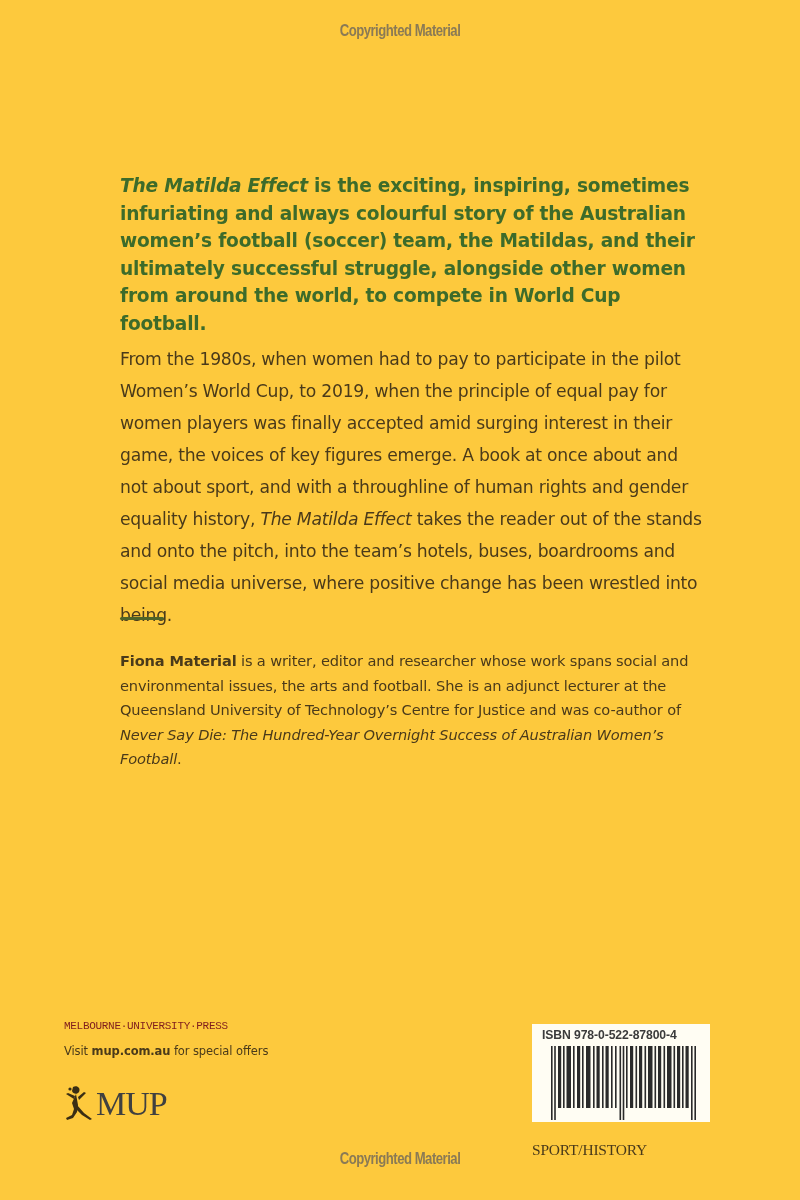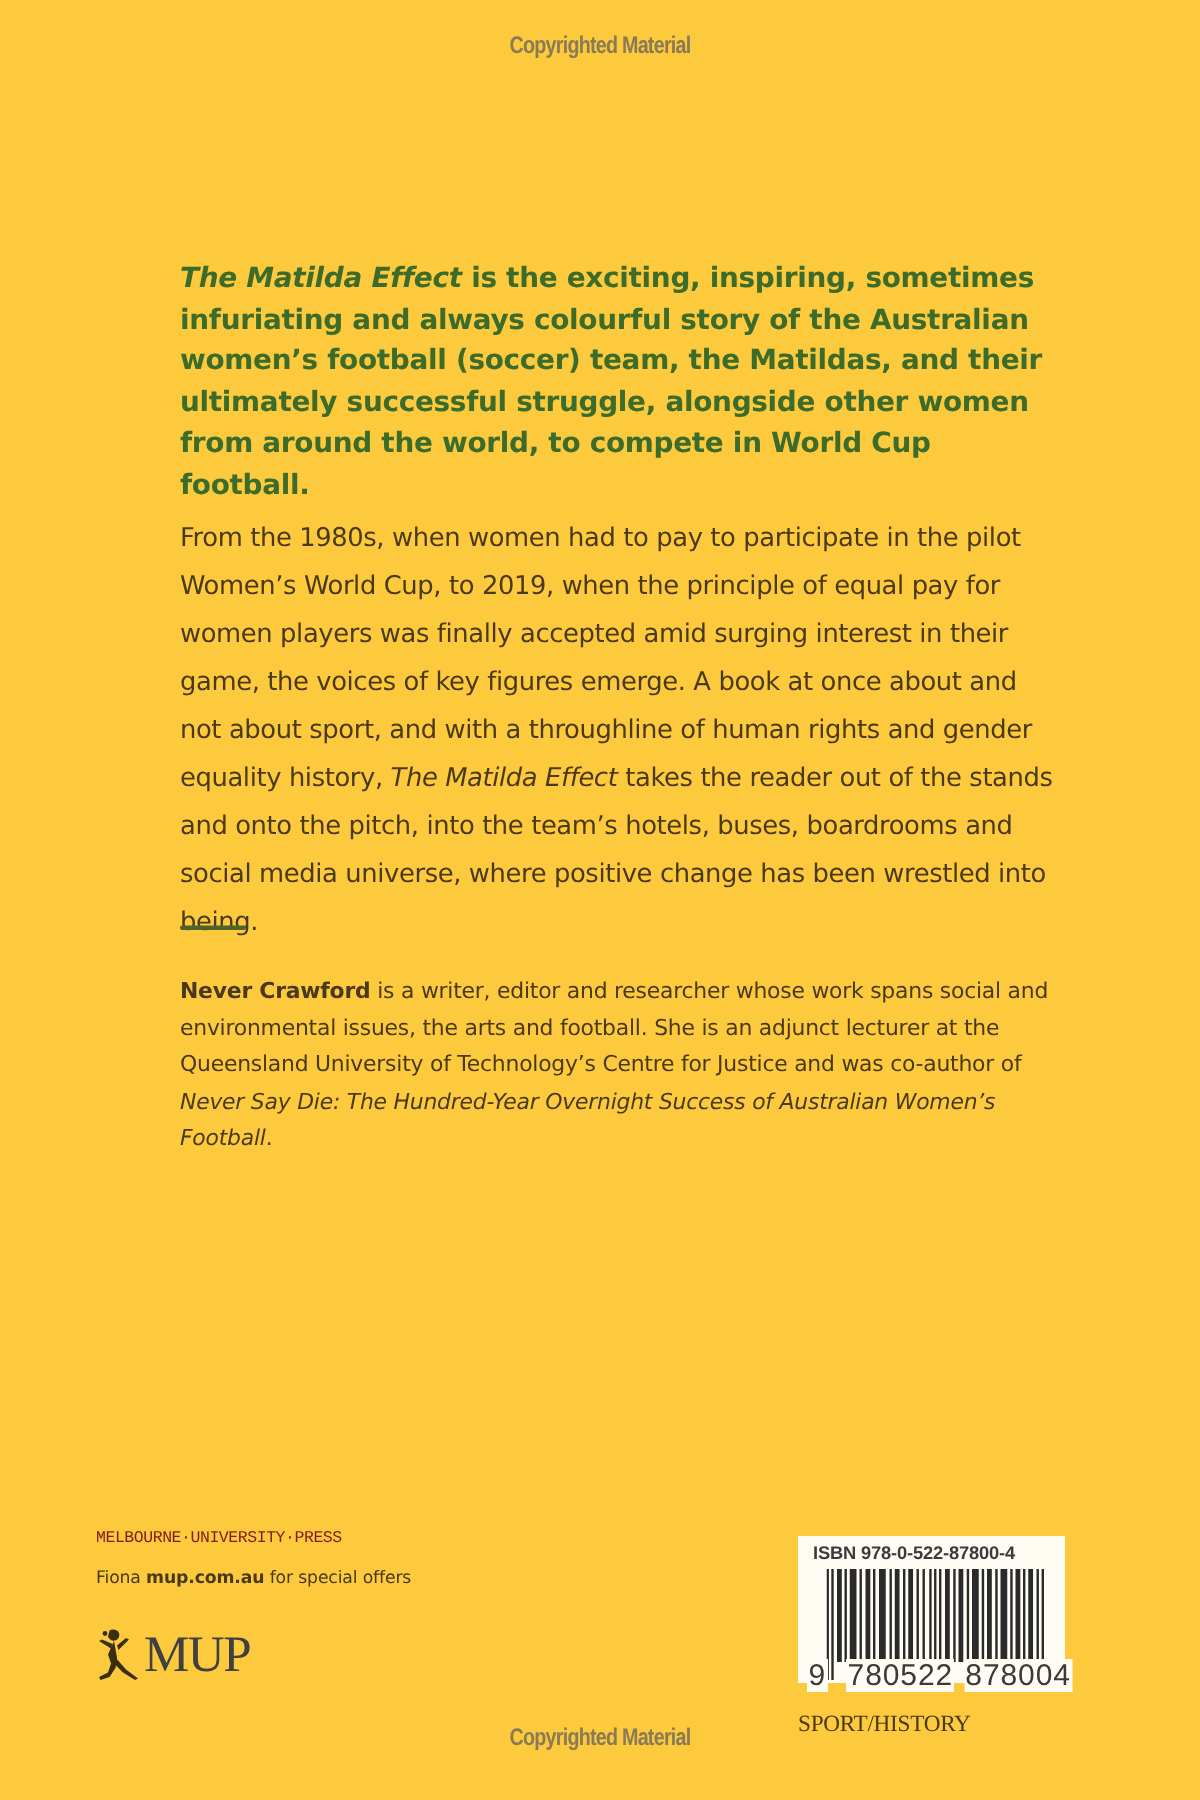--- a/index.html
+++ b/index.html
@@ -103,24 +103,24 @@
 <body>
 
 <div class="watermark wm-top">Copyrighted Material</div>
 
 <div class="blurb"><em>The Matilda Effect</em><span> is the exciting, inspiring, sometimes infuriating and always colourful story of the Australian women’s football (soccer) team, the Matildas, and their ultimately successful struggle, alongside other women from around the world, to compete in World Cup football.</span></div>
 
 <div class="body-text"><span>From the 1980s, when women had to pay to participate in the pilot Women’s World Cup, to 2019, when the principle of equal pay for women players was finally accepted amid surging interest in their game, the voices of key figures emerge. A book at once about and not about sport, and with a throughline of human rights and gender equality history, </span><em>The Matilda Effect</em><span> takes the reader out of the stands and onto the pitch, into the team’s hotels, buses, boardrooms and social media universe, where positive change has been wrestled into being.</span></div>
 
 <div class="divider"></div>
 
-<div class="bio"><strong>Never Crawford</strong><span> is a writer, editor and researcher whose work spans social and environmental issues, the arts and football. She is an adjunct lecturer at the Queensland University of Technology’s Centre for Justice and was co-author of </span><em>Never Say Die: The Hundred-Year Overnight Success of Australian Women’s Football</em><span>.</span></div>
+<div class="bio"><strong>Fiona Material</strong><span> is a writer, editor and researcher whose work spans social and environmental issues, the arts and football. She is an adjunct lecturer at the Queensland University of Technology’s Centre for Justice and was co-author of </span><em>Never Say Die: The Hundred-Year Overnight Success of Australian Women’s Football</em><span>.</span></div>
 
 <div class="publisher">MELBOURNE·UNIVERSITY·PRESS</div>
-<div class="visit"><span>Fiona </span><b>mup.com.au</b><span> for special offers</span></div>
+<div class="visit"><span>Visit </span><b>mup.com.au</b><span> for special offers</span></div>
 
 <div class="mup-logo">
   <svg class="mup-figure" viewBox="0 0 34 36">
     <g fill="#3a2e14">
       <path d="M9 2 C13 0 17 3 15 7 C13 10 9 9 8 6 Z"></path>
       <path d="M12 9 L14 20 L13 27 L9 33 L3 35 L2 33 L8 30 L10 24 L8 18 Z"></path>
       <path d="M13 20 L20 28 L28 34 L26 35 L18 30 L12 24 Z"></path>
       <path d="M11 11 L4 8 L2 9 L10 14 Z"></path>
       <path d="M14 12 L20 7 L22 8 L15 15 Z"></path>
       <circle cx="6" cy="4" r="1.6"></circle>
@@ -161,18 +161,17 @@
       <rect x="112.5" y="0" width="1.6" height="62"></rect>
       <rect x="116" y="0" width="4.5" height="62"></rect>
       <rect x="122.5" y="0" width="1.6" height="62"></rect>
       <rect x="126" y="0" width="3.2" height="62"></rect>
       <rect x="131" y="0" width="1.6" height="62"></rect>
       <rect x="134.5" y="0" width="3.2" height="62"></rect>
       <rect x="140" y="0" width="1.6" height="74"></rect>
       <rect x="143.4" y="0" width="1.6" height="74"></rect>
     </g>
   </svg>
-  <div class="isbn-digits"><span>9</span>  <span>780522</span> <span>878004</span></div>
 </div>
 
 <div class="category">SPORT/HISTORY</div>
 
 <div class="watermark wm-bottom">Copyrighted Material</div>
 
 </body></html>

